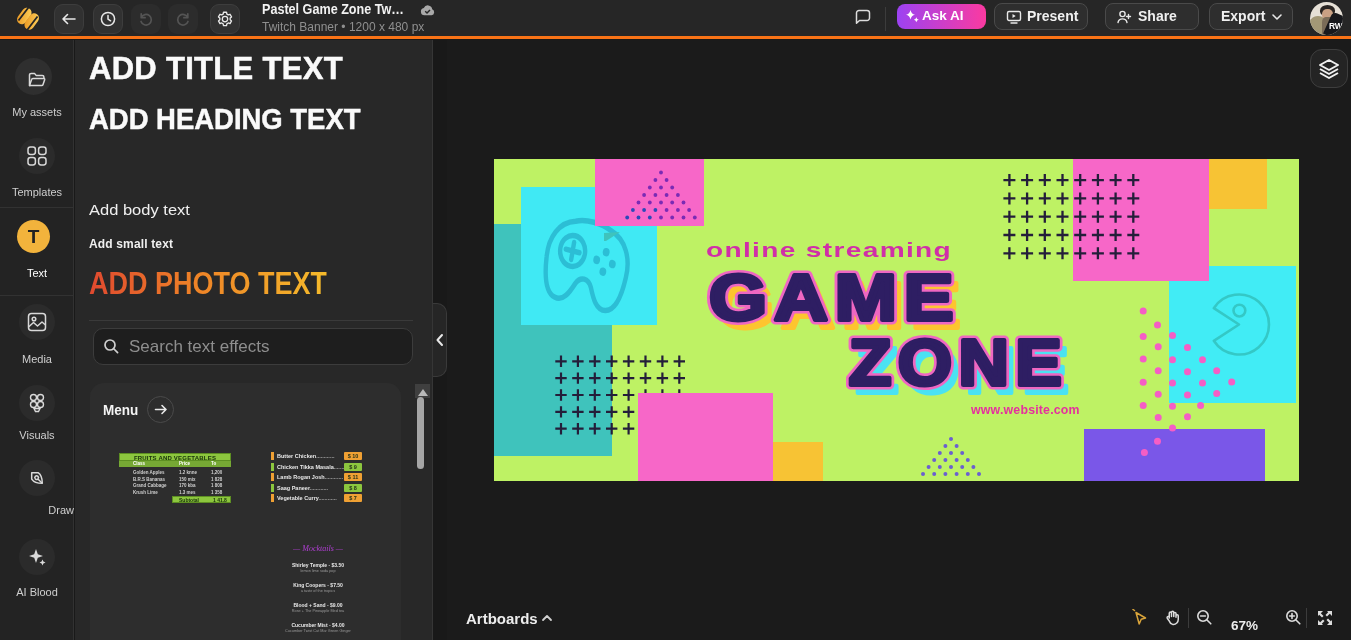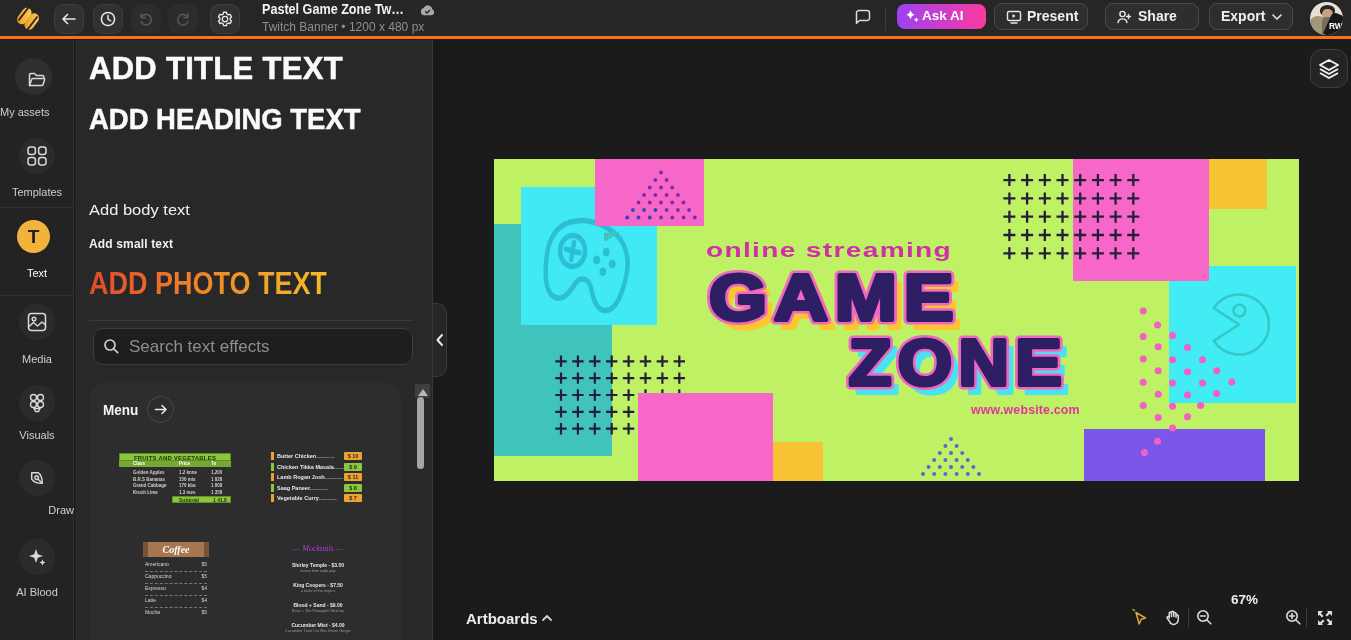--- a/index.html
+++ b/index.html
@@ -109,21 +109,21 @@
 </div>
 
 <div class="abs" style="left:0;top:40px;width:74px;height:600px;background:#232323;border-right:1px solid #323232">
   <div class="abs" style="left:15px;top:18px;width:37px;height:37px;border-radius:50%;background:#2f2f2f"></div>
   <svg class="abs" style="left:27px;top:30px" width="20" height="20" viewBox="0 0 20 20">
       <g fill="none" stroke="#d9d9d9" stroke-width="1.5" stroke-linejoin="round">
         <path d="M2.5 15.5 V5 a1.6 1.6 0 0 1 1.6-1.6 h3.4 l1.6 2 h6.2 a1.6 1.6 0 0 1 1.6 1.6 v1.4"></path>
         <path d="M2.5 15.5 l2.2-6.2 a1.3 1.3 0 0 1 1.2-.9 h10.8 a1 1 0 0 1 .95 1.3 l-1.7 5 a1.3 1.3 0 0 1-1.2.9 H3.4 a 1 1 0 0 1-.9-.1z"></path>
       </g>
     </svg>
-  <div class="abs" style="left:0;top:66px;width:74px;font-size:11px;color:#cfcfcf">My assets</div>
+  <div class="abs" style="left:0;top:66px;width:74px;text-align:center;font-size:11px;color:#cfcfcf">My assets</div>
   <div class="abs" style="left:19px;top:98px;width:36px;height:36px;border-radius:50%;background:#2b2b2b"></div>
     <svg class="abs" style="left:26px;top:105px" width="22" height="22" viewBox="0 0 22 22">
       <g fill="none" stroke="#d9d9d9" stroke-width="1.5">
         <rect x="2" y="2" width="7.4" height="7.4" rx="2.4"></rect>
         <rect x="12.6" y="2" width="7.4" height="7.4" rx="2.4"></rect>
         <rect x="2" y="12.6" width="7.4" height="7.4" rx="2.4"></rect>
         <rect x="12.6" y="12.6" width="7.4" height="7.4" rx="2.4"></rect>
       </g>
     </svg>
   <div class="abs" style="left:0;top:146px;width:74px;text-align:center;font-size:11px;color:#cfcfcf">Templates</div>
@@ -219,29 +219,20 @@
 <div class="abs" style="left:73px;top:10.5px;width:18px;height:8px;background:#8cc63e;border-radius:1px;color:#24301a;font-size:5.5px;font-weight:bold;text-align:center;line-height:8px">$ 9</div>
         <div class="abs" style="left:0;top:21.0px;width:3px;height:8px;background:#efa033"></div>
 <div class="abs" style="left:6px;top:21.0px;height:8px;font-size:5.5px;font-weight:bold;color:#e8e8e8;line-height:8px;white-space:nowrap">Lamb Rogan Josh<span style="color:#bbb">............</span></div>
 <div class="abs" style="left:73px;top:21.0px;width:18px;height:8px;background:#efa033;border-radius:1px;color:#24301a;font-size:5.5px;font-weight:bold;text-align:center;line-height:8px">$ 11</div>
         <div class="abs" style="left:0;top:31.5px;width:3px;height:8px;background:#8cc63e"></div>
 <div class="abs" style="left:6px;top:31.5px;height:8px;font-size:5.5px;font-weight:bold;color:#e8e8e8;line-height:8px;white-space:nowrap">Saag Paneer<span style="color:#bbb">............</span></div>
 <div class="abs" style="left:73px;top:31.5px;width:18px;height:8px;background:#8cc63e;border-radius:1px;color:#24301a;font-size:5.5px;font-weight:bold;text-align:center;line-height:8px">$ 8</div>
         <div class="abs" style="left:0;top:42.0px;width:3px;height:8px;background:#efa033"></div>
 <div class="abs" style="left:6px;top:42.0px;height:8px;font-size:5.5px;font-weight:bold;color:#e8e8e8;line-height:8px;white-space:nowrap">Vegetable Curry<span style="color:#bbb">............</span></div>
 <div class="abs" style="left:73px;top:42.0px;width:18px;height:8px;background:#efa033;border-radius:1px;color:#24301a;font-size:5.5px;font-weight:bold;text-align:center;line-height:8px">$ 7</div>
-      </div>
-    <div class="abs" style="left:49px;top:155px;width:74px;height:80px">
-<div class="abs" style="left:4px;top:4px;width:66px;height:15px;background:#a5764f;border-left:5px solid #7a5239;border-right:5px solid #7a5239"></div>
-<div class="abs" style="left:0;top:4px;width:74px;font-family:'Liberation Serif',serif;font-style:italic;font-weight:bold;font-size:10px;color:#fff;text-align:center;line-height:15px">Coffee</div>
-        <div class="abs" style="left:6px;top:23px;width:62px;font-size:5px;color:#d5d5d5;border-bottom:1px dashed #777;height:11px">Americano<span style="position:absolute;right:0">$5</span></div>
-        <div class="abs" style="left:6px;top:35px;width:62px;font-size:5px;color:#d5d5d5;border-bottom:1px dashed #777;height:11px">Cappuccino<span style="position:absolute;right:0">$5</span></div>
-        <div class="abs" style="left:6px;top:47px;width:62px;font-size:5px;color:#d5d5d5;border-bottom:1px dashed #777;height:11px">Espresso<span style="position:absolute;right:0">$4</span></div>
-        <div class="abs" style="left:6px;top:59px;width:62px;font-size:5px;color:#d5d5d5;border-bottom:1px dashed #777;height:11px">Latte<span style="position:absolute;right:0">$4</span></div>
-        <div class="abs" style="left:6px;top:71px;width:62px;font-size:5px;color:#d5d5d5;height:11px">Mocha<span style="position:absolute;right:0">$5</span></div>
       </div>
     <div class="abs" style="left:193px;top:155px;width:70px;height:105px;text-align:center">
 <div class="abs" style="left:0;top:6px;width:70px;font-family:'Liberation Serif',serif;font-style:italic;font-size:8px;color:#b13fd4">—&nbsp;Mocktails&nbsp;—</div>
         <div class="abs" style="left:0;top:24px;width:70px;font-size:5px;font-weight:bold;color:#e8e8e8">Shirley Temple - $3.50</div>
 <div class="abs" style="left:0;top:31px;width:70px;font-size:3.8px;color:#9a9a9a">lemon lime soda pop</div>
         <div class="abs" style="left:0;top:44px;width:70px;font-size:5px;font-weight:bold;color:#e8e8e8">King Coopers - $7.50</div>
 <div class="abs" style="left:0;top:51px;width:70px;font-size:3.8px;color:#9a9a9a">a taste of the tropics</div>
         <div class="abs" style="left:0;top:64px;width:70px;font-size:5px;font-weight:bold;color:#e8e8e8">Blood + Sand - $9.00</div>
 <div class="abs" style="left:0;top:71px;width:70px;font-size:3.8px;color:#9a9a9a">Rose + The Pineapple Med tea</div>
         <div class="abs" style="left:0;top:84px;width:70px;font-size:5px;font-weight:bold;color:#e8e8e8">Cucumber Mist - $4.00</div>
@@ -517,21 +508,21 @@
 <svg class="abs" style="left:1164px;top:609px" width="18" height="18" viewBox="0 0 24 24">
     <path fill="none" stroke="#dcdcdc" stroke-width="2" stroke-linecap="round" stroke-linejoin="round" d="M7 11 V5.5 a1.5 1.5 0 0 1 3 0 V10 m0-5.5 a1.5 1.5 0 0 1 3 0 V10 m0-4 a1.5 1.5 0 0 1 3 0 V11 m0-2 a1.5 1.5 0 0 1 3 0 v5 a6.5 6.5 0 0 1-6.5 6.5 h-1 A6.5 6.5 0 0 1 7 16 L4.3 12.3 a1.6 1.6 0 0 1 2.7-1.7 L7 12"></path>
   </svg>
 <div class="abs" style="left:1188px;top:608px;width:1px;height:20px;background:#3c3c3c"></div>
 <svg class="abs" style="left:1196px;top:609px" width="17" height="17" viewBox="0 0 17 17">
     <g fill="none" stroke="#dcdcdc" stroke-width="1.6" stroke-linecap="round">
       <circle cx="7" cy="7" r="5.2"></circle>
       <path d="M11 11 l3.8 3.8 M4.6 7 h4.8"></path>
     </g>
   </svg>
-<div class="abs" style="left:1231px;top:592px;font-size:13.5px;font-weight:bold;color:#ededed">67%</div>
+<div class="abs" style="left:1231px;top:618px;font-size:13.5px;font-weight:bold;color:#ededed">67%</div>
 <svg class="abs" style="left:1285px;top:609px" width="17" height="17" viewBox="0 0 17 17">
     <g fill="none" stroke="#dcdcdc" stroke-width="1.6" stroke-linecap="round">
       <circle cx="7" cy="7" r="5.2"></circle>
       <path d="M11 11 l3.8 3.8 M4.6 7 h4.8 M7 4.6 v4.8"></path>
     </g>
   </svg>
 <div class="abs" style="left:1306px;top:608px;width:1px;height:20px;background:#3c3c3c"></div>
 <svg class="abs" style="left:1316px;top:609px" width="18" height="18" viewBox="0 0 18 18">
     <g fill="#dcdcdc">
       <path d="M2 2 h5 L4.8 4.2 L7.5 7 L6 8.5 L3.2 5.8 L2 7 Z"></path>

